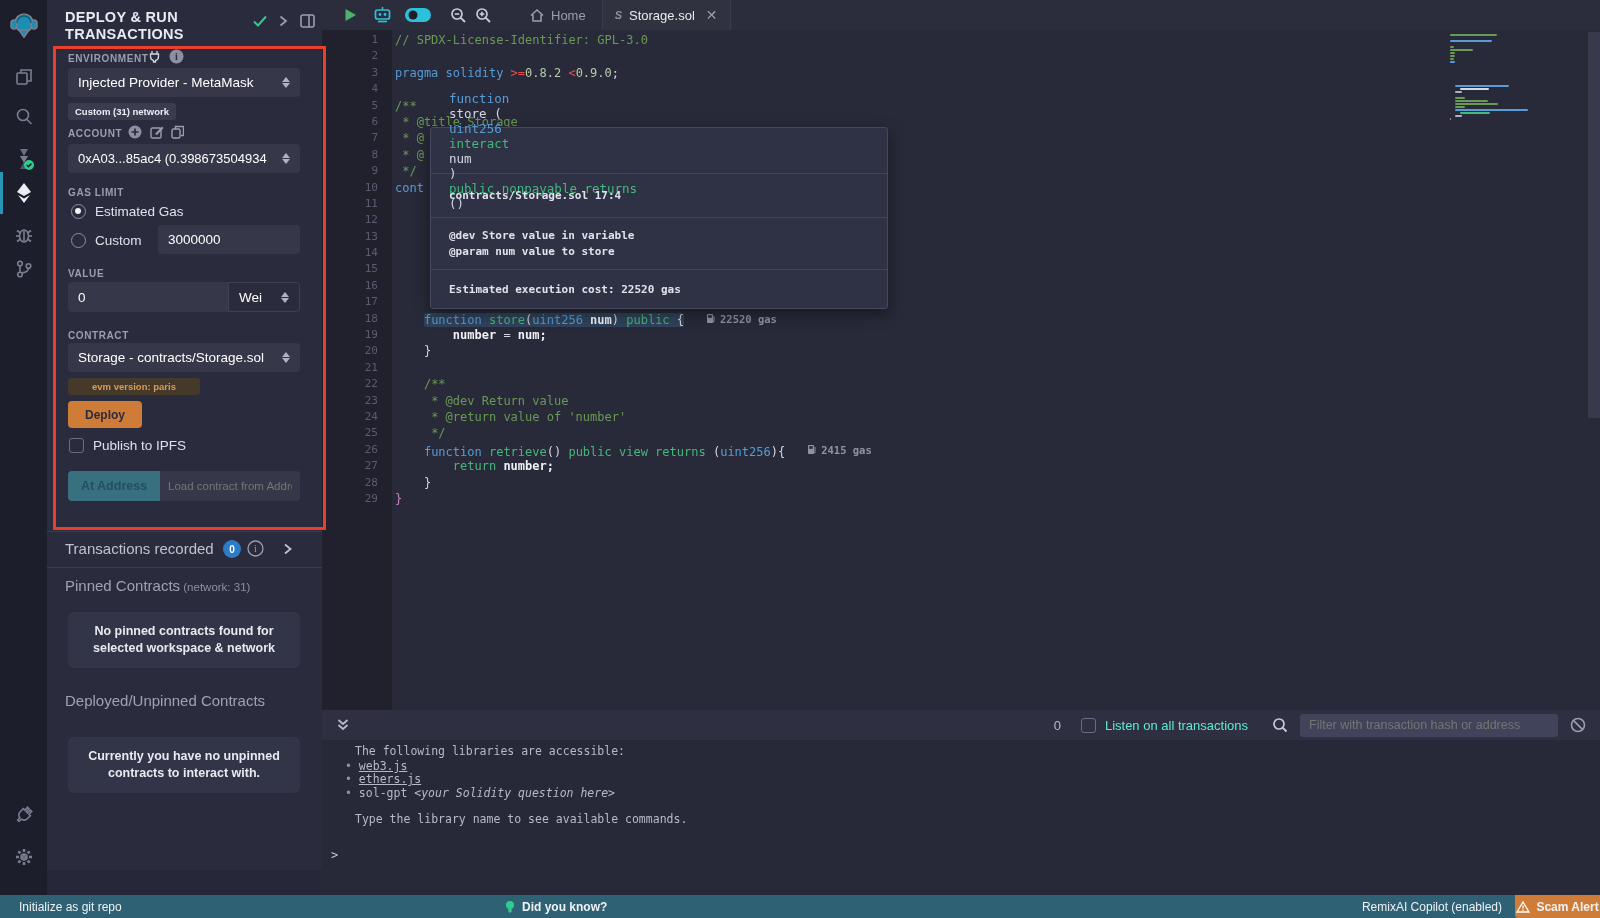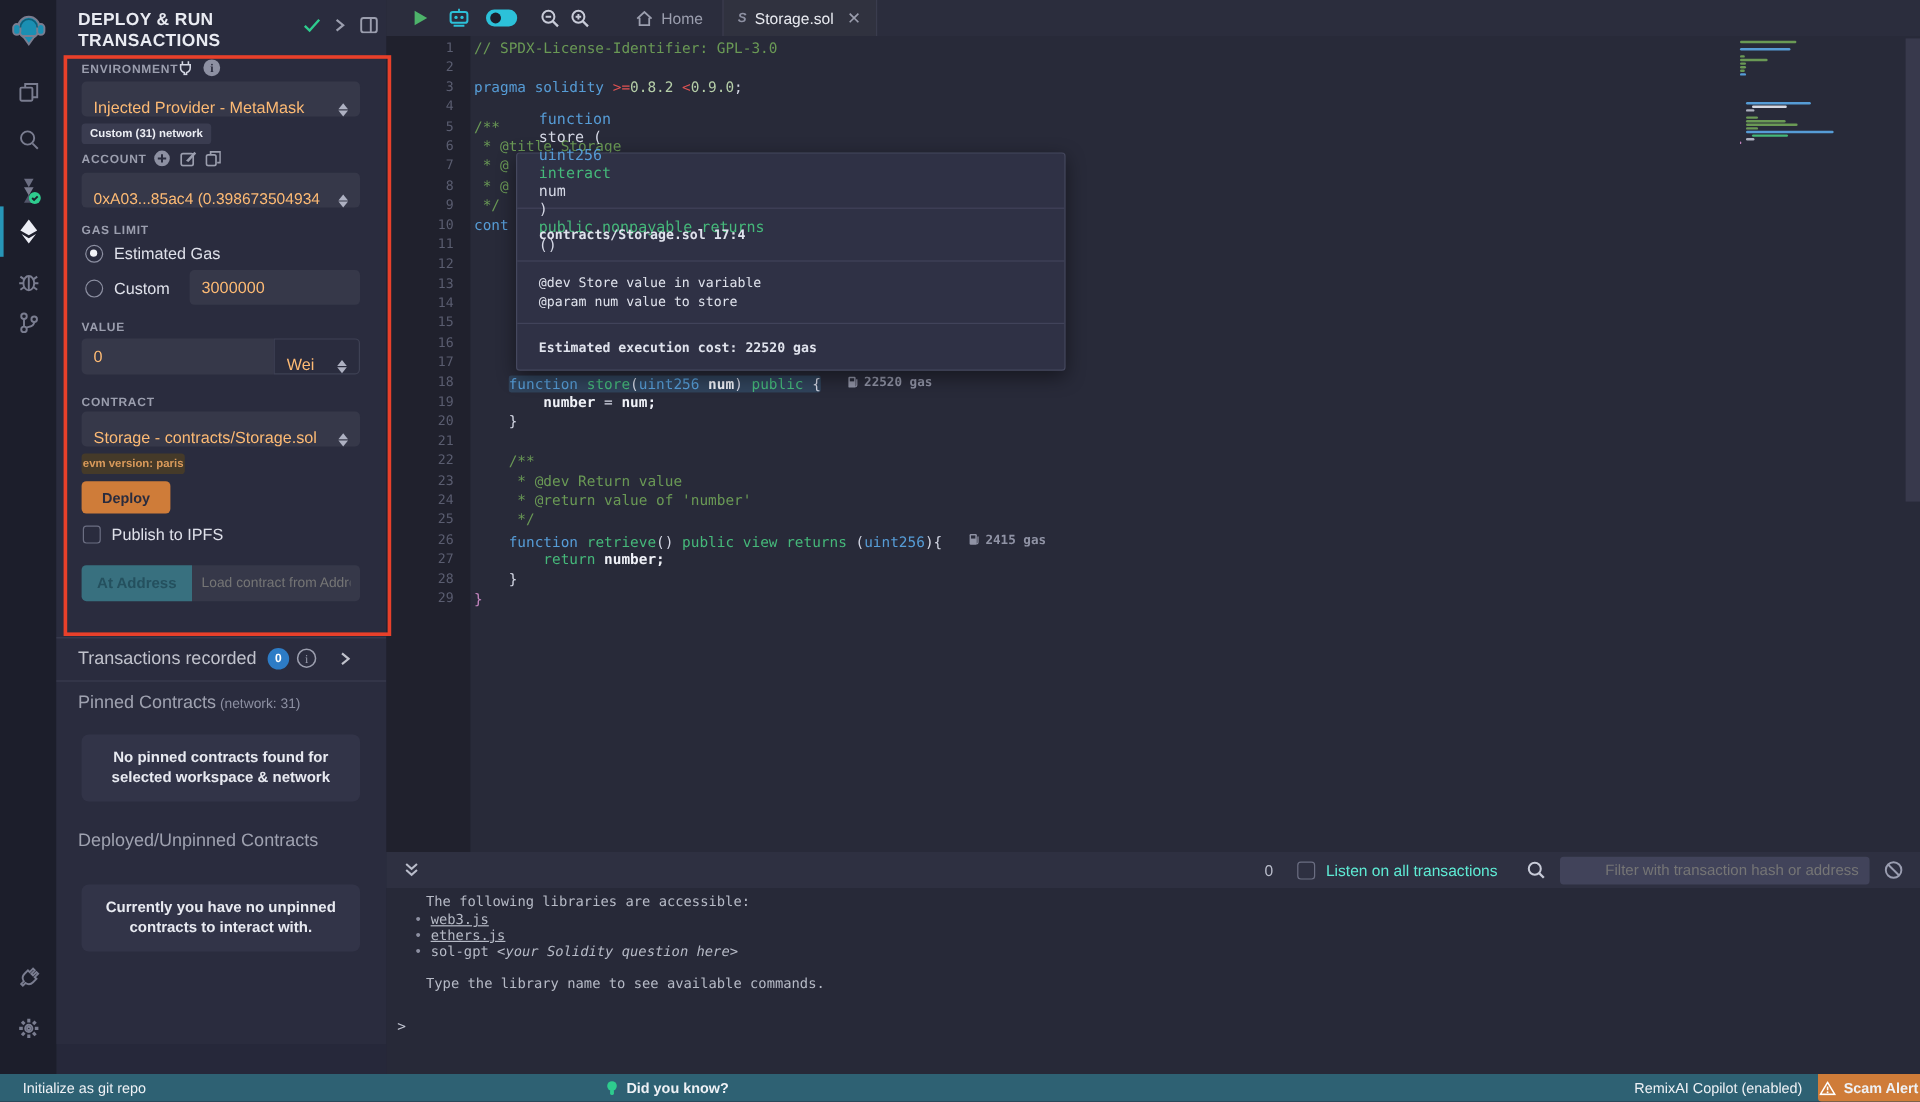--- a/index.html
+++ b/index.html
@@ -10,32 +10,32 @@
   
   #activity{position:absolute;left:0;top:0;width:47px;height:895px;background:#1c1e2b}
   .act-ic{position:absolute;left:0;width:47px;height:34px;display:flex;align-items:center;justify-content:center;color:#7a7d90;cursor:pointer}
   .act-ic svg{stroke:#7a7d90;fill:none;stroke-width:1.6}
   #act-indicator{position:absolute;left:0;top:172px;width:3px;height:42px;background:#2796b7}
 
   
   #panel{position:absolute;left:47px;top:0;width:275px;height:870px;background:#2a2c3e;color:#c9ccd6}
   .p-title{position:absolute;left:18px;top:9px;width:175px;font-size:14.5px;font-weight:bold;color:#e9ebf2;line-height:17px;letter-spacing:.3px}
   .p-label{position:absolute;font-size:10px;font-weight:bold;letter-spacing:.6px;color:#9b9eae}
-  .p-select,.p-input{position:absolute;background:#363849;border-radius:4px;color:#fdba74;font-size:13.5px;display:flex;align-items:flex-end;padding:0 10px}
+  .p-select,.p-input{position:absolute;background:#363849;border-radius:4px;color:#ffffff;font-size:13.5px;display:flex;align-items:center;padding:0 10px}
   .spinner{margin-left:auto;display:flex;flex-direction:column;gap:1px;align-items:center}
   .spinner i{width:0;height:0;border-left:4px solid transparent;border-right:4px solid transparent}
   .spinner .up{border-bottom:5px solid #aeb1c2}
   .spinner .dn{border-top:5px solid #aeb1c2}
   .p-badge{position:absolute;background:#3a3c50;border-radius:3px;color:#eceef4;font-size:9.5px;font-weight:bold;padding:3px 7px}
   .radio{position:absolute;width:15px;height:15px;border-radius:50%;border:1.5px solid #8d90a2}
   .radio.sel::after{content:"";position:absolute;left:3px;top:3px;width:6px;height:6px;border-radius:50%;background:#f2f3f7}
   .r-label{position:absolute;font-size:13.5px;color:#dfe1ea}
   .checkbox{width:15px;height:15px;border:1.5px solid #6b6e82;border-radius:3px;background:transparent}
   #deploy-btn{position:absolute;left:21px;top:401px;width:74px;height:27px;background:#cf7c39;border:none;border-radius:4px;color:#2a2c3e;font-size:12px;font-weight:bold;cursor:pointer}
-  #evm-badge{position:absolute;left:21px;top:378px;background:#453a29;border-radius:3px;color:#d99a5b;font-size:9.5px;font-weight:bold;padding:3px 1px}
+  #evm-badge{position:absolute;left:21px;top:378px;background:#453a29;border-radius:3px;color:#d99a5b;font-size:9.5px;font-weight:bold;padding:3px 24px}
   #ataddr-btn{position:absolute;left:21px;top:471px;width:92px;height:30px;background:#38707f;border:none;border-radius:4px 0 0 4px;color:#24505e;font-size:12.5px;font-weight:bold;cursor:pointer}
   #ataddr-input{position:absolute;left:113px;top:471px;width:140px;height:30px;background:#363849;border:none;border-radius:0 4px 4px 0;color:#8d90a2;font-size:11.5px;padding:0 8px;font-family:"Liberation Sans",sans-serif}
   .divider{position:absolute;left:0;width:275px;height:1px;background:#3a3d50}
   .empty-box{position:absolute;left:21px;width:232px;height:56px;background:#323448;border-radius:6px;display:flex;flex-direction:column;align-items:center;justify-content:center;font-size:12.5px;font-weight:600;color:#e8eaf1;line-height:17px;text-align:center}
   .sec-title{position:absolute;left:18px;font-size:15px;color:#9fa2b0}
   .sec-title small{font-size:11.5px;color:#8d90a2}
   .ico-btn{cursor:pointer}
 
   
   #annotation-rect{position:absolute;left:53px;top:46px;width:273px;height:484px;border:3px solid #e8402a;z-index:60;pointer-events:none}
@@ -56,21 +56,21 @@
   .mm-row{height:2px;margin-bottom:1px;border-radius:1px}
   #editor-scrollbar{position:absolute;right:0;top:2px;width:12px;height:386px;background:#42455a;opacity:.6}
 
   
   #tooltip{position:absolute;left:108px;top:97px;width:458px;background:#2f3145;border:1px solid #45485e;border-radius:3px;box-shadow:0 5px 16px rgba(0,0,0,.45);z-index:40;font-family:"DejaVu Sans Mono",monospace}
   .tt-row{padding:0 18px;display:flex;flex-direction:column;justify-content:center;border-bottom:1px solid #41435a}
   .tt-row:last-child{border-bottom:none}
   #tt-sig{height:46px;font-size:12.5px;justify-content:center}
   #tt-sig span{display:inline}
   .tt-meta{height:44px;font-size:11px;font-weight:bold;color:#dfe2ec}
-  .tt-docs{height:52px;font-size:11px;font-weight:normal;color:#dfe2ec;line-height:16px}
+  .tt-docs{height:52px;font-size:11px;font-weight:bold;color:#dfe2ec;line-height:16px}
   .tt-gas{height:38px;font-size:11px;font-weight:bold;color:#dfe2ec}
 
   
   .tb-ic{margin-left:22px;cursor:pointer;display:flex;align-items:center}
   #tab-home{display:flex;align-items:center;gap:7px;color:#9b9eae;font-size:13px;padding:0 16px;height:30px;margin-left:22px;cursor:pointer}
   #tab-storage{display:flex;align-items:center;gap:7px;color:#e8eaf0;font-size:13px;padding:0 12px;height:30px;background:#30323f;border-right:1px solid #3a3c4e;border-left:1px solid #3a3c4e;cursor:pointer}
   #tab-storage .close{color:#9b9eae;font-size:14px;margin-left:4px}
   .sol-glyph{font-weight:bold;font-style:italic;font-size:11px;color:#8d90a2}
 
   
@@ -431,21 +431,21 @@
   <svg style="margin-left:14px;cursor:pointer" width="14" height="14" viewBox="0 0 14 14">
       <path d="M2.5 2 L7 6 L11.5 2 M2.5 7 L7 11 L11.5 7" stroke="#b9bcca" stroke-width="1.7" fill="none"></path>
     </svg>
   <span class="count">0</span>
   <div class="checkbox ico-btn" style="margin-left:20px"></div>
   <span class="lbl" style="margin-left:9px">Listen on all transactions</span>
   <svg style="margin-left:24px;cursor:pointer" width="16" height="16" viewBox="0 0 16 16">
       <circle cx="7" cy="7" r="5" stroke="#c8cbd8" stroke-width="1.7" fill="none"></circle>
       <line x1="10.6" y1="10.6" x2="14.5" y2="14.5" stroke="#c8cbd8" stroke-width="1.9"></line>
     </svg>
-  <input id="filter-input" style="margin-left: 12px; text-align: right;" placeholder="Filter with transaction hash or address">
+  <input id="filter-input" style="margin-left: 12px;" placeholder="Filter with transaction hash or address">
   <svg style="margin:0 14px 0 12px;cursor:pointer" width="16" height="16" viewBox="0 0 16 16">
       <circle cx="8" cy="8" r="6.5" stroke="#9a9db0" stroke-width="1.6" fill="none"></circle>
       <line x1="3.6" y1="3.6" x2="12.4" y2="12.4" stroke="#9a9db0" stroke-width="1.6"></line>
     </svg>
 </div>
 
 <div id="terminal">
   <div class="abs" style="left:33px;top:5px">The following libraries are accessible:</div>
   <ul id="term-libs" class="abs" style="left:23px;top:19px">
       <li><span class="tlink">web3.js</span></li>

